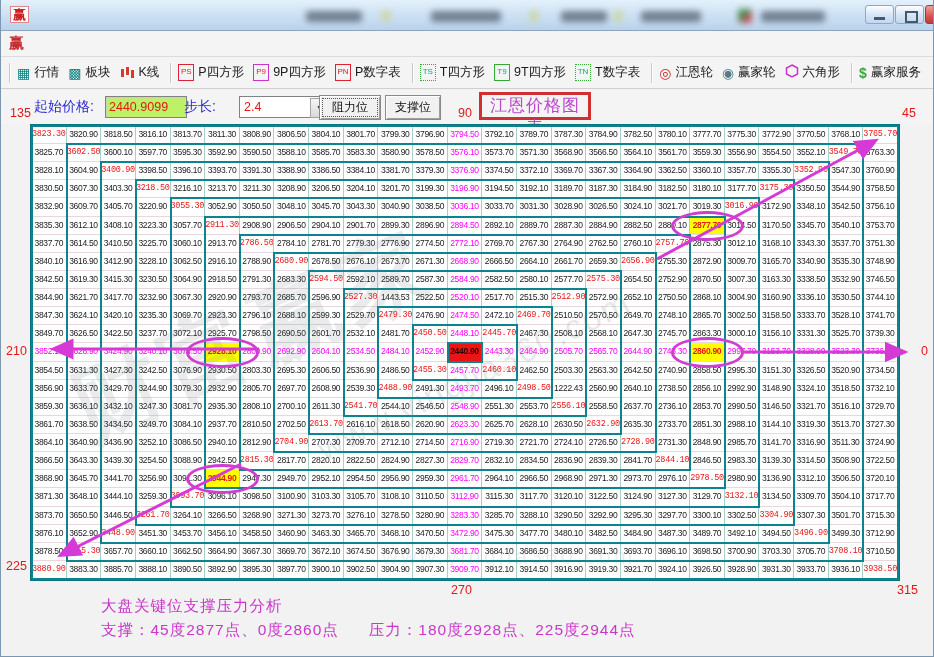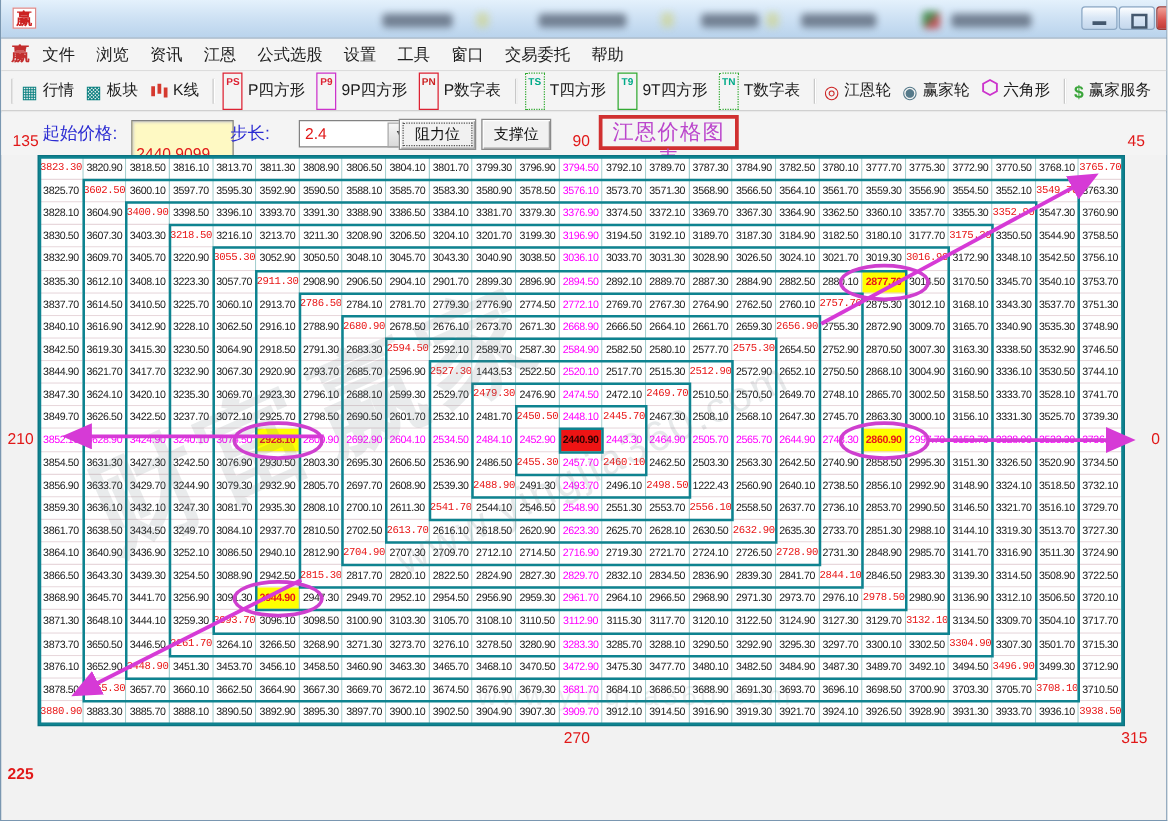--- a/index.html
+++ b/index.html
@@ -32,49 +32,49 @@
   .logo{font-size:15px;font-weight:bold;color:#c32d2d;margin:0 10px 0 8px;}
   .menuitems{display:flex;}
   .mi{font-size:13px;color:#1b1b1b;margin-right:17px;cursor:default;}
 
   
   .toolbar{position:absolute;left:0;top:57px;width:100%;height:32px;background:#f4f4f4;border-bottom:1px solid #d0d0d0;display:flex;align-items:center;padding-left:6px;box-sizing:border-box;}
   .titem{display:flex;align-items:center;margin-right:9px;cursor:default;}
   .tlabel{font-size:12.5px;color:#1b1b1b;margin-left:4px;}
   .sep{width:1px;height:20px;background:#c8c8c8;margin:0 6px 0 2px;border-right:1px solid #fff;}
   .gly{font-size:14px;line-height:14px;}
-  .badge{display:inline-block;width:16px;height:30px;font-size:8px;font-weight:bold;text-align:center;line-height:13px;box-sizing:border-box;}
+  .badge{display:inline-block;width:16px;height:17px;font-size:8px;font-weight:normal;text-align:center;line-height:13px;box-sizing:border-box;}
   .bd-ps{border:1px solid #d23;color:#d23;}
   .bd-p9{border:1px solid #c3c;color:#d23;}
   .bd-pn{border:1px solid #d23;color:#c22;}
   .bd-ts{border:1px dotted #3a3;color:#0a8;}
   .bd-t9{border:1px solid #3a3;color:#0a8;}
   .bd-tn{border:1px dotted #3a3;color:#0a8;}
   .ick{position:relative;width:15px;height:15px;display:inline-block;}
   .ick i{position:absolute;left:2px;top:4px;width:3px;height:8px;background:#d5392f;box-shadow:5px -2px 0 #d5392f,10px 1px 0 #d5392f;}
 
   
   .controls{position:absolute;left:0;top:90px;width:100%;height:34px;background:#f4f4f4;}
   .lbl{position:absolute;left:33px;top:8px;font-size:14px;color:#2b2bd2;}
   .lbl2{left:183px;}
-  .field{position:absolute;left:104px;top:6px;width:74px;height:20px;border:1px solid #828282;box-shadow:inset 1px 1px 2px #ccc;font-size:12.5px;color:#e11818;padding:16px 3px;background:#fef9c3;font-family:"Liberation Sans",sans-serif;}
+  .field{position:absolute;left:104px;top:6px;width:74px;height:20px;border:1px solid #828282;box-shadow:inset 1px 1px 2px #ccc;font-size:12.5px;color:#e11818;padding:0 3px;background:#bef264;font-family:"Liberation Sans",sans-serif;}
   .dropdown{position:absolute;left:238px;top:6px;width:92px;height:22px;border:1px solid #828282;background:#fff;box-sizing:border-box;}
   .dval{position:absolute;left:4px;top:3px;font-size:12.5px;color:#e11818;}
   .darrow{position:absolute;right:1px;top:1px;width:17px;height:18px;background:linear-gradient(180deg,#f6f6f6,#d9d9d9);border:1px solid #a5a5a5;font-size:7px;color:#333;text-align:center;line-height:18px;cursor:pointer;}
   .btn{position:absolute;top:5px;height:25px;background:#f1f1f1;border:1px solid #8a8a8a;box-shadow:inset 1px 1px 0 #fff,inset -1px -1px 0 #9f9f9f;font-size:12px;color:#111;font-family:"Liberation Sans",sans-serif;cursor:pointer;}
   .btnr{left:318px;width:62px;outline:1px dotted #555;outline-offset:-4px;}
   .btns{left:384px;width:56px;}
   .chartbox{position:absolute;left:478px;top:2px;width:112px;height:28px;border:3px solid #d03030;box-sizing:border-box;text-align:center;}
   .chartbox span{font-size:17px;color:#bb46cc;line-height:22px;letter-spacing:1px;}
 
   
   .deg{position:absolute;font-size:12.5px;color:#e11818;z-index:60;}
   .d135{left:9px;top:106px;}   .d90{left:457px;top:106px;}  .d45{left:901px;top:106px;}
   .d180{left:5px;top:344px;}   .d0{left:920px;top:344px;}
-  .d225{left:5px;top:612px;font-weight:bold;}   .d270{left:450px;top:583px;} .d315{left:896px;top:583px;}
+  .d225{left:5px;top:559px;}   .d270{left:450px;top:583px;} .d315{left:896px;top:583px;}
 
   
   .gridwrap{position:absolute;left:29px;top:124px;width:870px;height:457px;border:2px solid #0b7280;box-sizing:border-box;background:#fff;}
   .cells{position:absolute;left:0;top:0;width:866px;height:453px;display:grid;grid-template-columns:repeat(25,1fr);grid-template-rows:repeat(25,1fr);z-index:1;}
   .cell{border-right:1px solid var(--glv);border-bottom:1px solid var(--glh);font-size:8.5px;color:var(--norm);background:#fff;overflow:hidden;white-space:nowrap;text-align:center;line-height:17px;letter-spacing:-0.3px;}
   .cell.diag{color:var(--diag);font-family:Liberation Mono, monospace;}
   .cell.card{color:var(--card);}
   .cell.hl{background:var(--hlbg);color:var(--hltx);font-weight:bold;}
   .cell.ctr{background:var(--ctrbg);color:#2b0000;font-weight:bold;}
   .ring{position:absolute;border:2px solid var(--ring);box-sizing:border-box;pointer-events:none;z-index:2;}
@@ -111,32 +111,20 @@
         <i class="glyph-min"></i>
       </div>
     <div class="winbtn max">
         <i class="glyph-max"></i>
       </div>
     <div class="winbtn close"></div>
   </div>
 
   <div class="menubar">
     <span class="logo">赢</span>
-    <span class="menuitems">
-        <span class="mi">文件</span>
-        <span class="mi">浏览</span>
-        <span class="mi">资讯</span>
-        <span class="mi">江恩</span>
-        <span class="mi">公式选股</span>
-        <span class="mi">设置</span>
-        <span class="mi">工具</span>
-        <span class="mi">窗口</span>
-        <span class="mi">交易委托</span>
-        <span class="mi">帮助</span>
-      </span>
   </div>
 
   <div class="toolbar">
       <span class="sep"></span>
       <span class="titem">
         <span class="gly" style="color: rgb(10, 128, 128);">▦</span>
         <span class="tlabel">行情</span>
       </span>
       <span class="titem">
         <span class="gly" style="color: rgb(10, 128, 128);">▩</span>
@@ -877,14 +865,18 @@
       <marker id="ah" markerWidth="9" markerHeight="9" refX="6.5" refY="3.5" orient="auto">
         <path d="M0,0 L8,3.5 L0,7 z" fill="#d63ad6"></path>
       </marker>
     </defs>
     <line x1="656" y1="259" x2="874" y2="141" stroke="#d63ad6" stroke-width="3" marker-end="url(#ah)"></line>
     <line x1="742" y1="352" x2="903" y2="352" stroke="#d63ad6" stroke-width="3" marker-end="url(#ah)"></line>
     <line x1="258" y1="349" x2="53" y2="349" stroke="#d63ad6" stroke-width="3" marker-end="url(#ah)"></line>
     <line x1="240" y1="464" x2="60" y2="555" stroke="#d63ad6" stroke-width="3" marker-end="url(#ah)"></line>
   </svg>
 
+  <div class="an1">大盘关键位支撑压力分析</div>
+  <div class="an2">
+    <span>支撑：45度2877点、0度2860点</span><span class="gap">压力：180度2928点、225度2944点</span>
+  </div>
 
 </div>
 
 </body></html>

